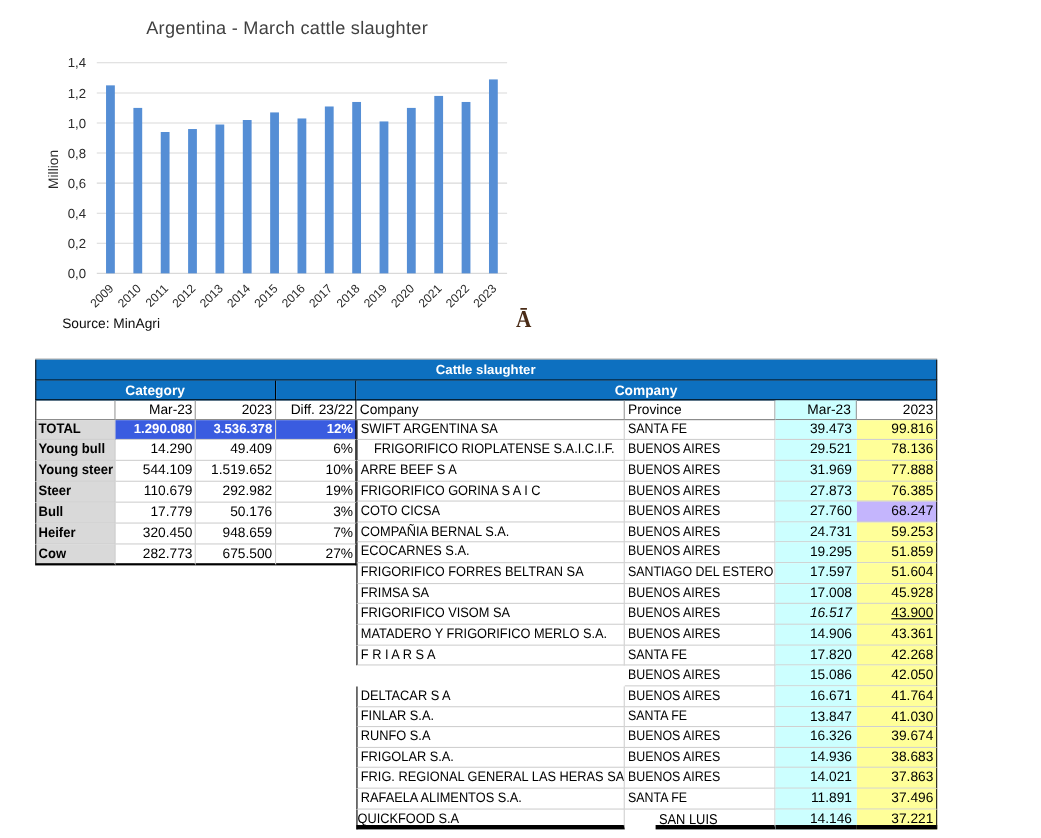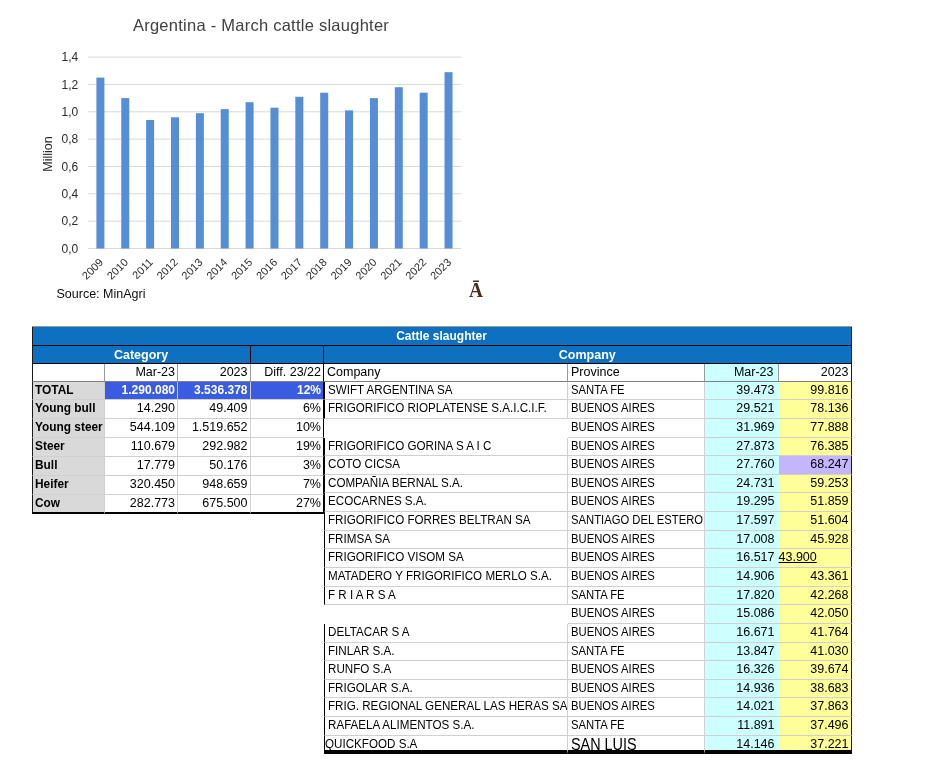--- a/index.html
+++ b/index.html
@@ -100,24 +100,25 @@
 <div style="grid-column:1/2;grid-row:7;background:#d9d9d9;font-weight:bold;font-size:12.5px;line-height:17px;padding-left:2px;white-space:nowrap;overflow:hidden;border-left:1px solid #1a1a1a;border-right:1px solid #d0d0d0;border-bottom:2px solid #000;"><span style="display:inline-block;transform:scaleX(.95);transform-origin:0 50%">Cow</span></div>
 <div style="grid-column:2/3;grid-row:7;font-size:12.5px;line-height:17px;text-align:right;padding-right:2px;border-right:1px solid #d0d0d0;border-bottom:2px solid #000;">282.773</div>
 <div style="grid-column:3/4;grid-row:7;font-size:12.5px;line-height:17px;text-align:right;padding-right:2px;border-right:1px solid #d0d0d0;border-bottom:2px solid #000;">675.500</div>
 <div style="grid-column:4/5;grid-row:7;font-size:12.5px;line-height:17px;text-align:right;padding-right:2px;border-right:1.5px solid #000;border-bottom:2px solid #000;">27%</div>
     </div>
 <div style="position:absolute;left:324px;top:381.6px;width:527.5px;display:grid;grid-template-columns:244px 137px 73.5px 73px;grid-template-rows:repeat(20,18.65px);box-sizing:border-box;">
       <div style="grid-column:1/2;grid-row:1;border-left:1px solid #000;font-size:12.5px;line-height:17px;padding-left:3px;border-right:1px solid #d0d0d0;border-bottom:1px solid #d0d0d0;white-space:nowrap;overflow:hidden;"><span style="display:inline-block;transform:scaleX(.93);transform-origin:0 50%">SWIFT ARGENTINA SA</span></div>
 <div style="grid-column:2/3;grid-row:1;font-size:12.5px;line-height:17px;padding-left:3px;border-right:1px solid #d0d0d0;border-bottom:1px solid #d0d0d0;white-space:nowrap;overflow:hidden;"><span style="display:inline-block;transform:scaleX(.9);transform-origin:0 50%">SANTA FE</span></div>
 <div style="grid-column:3/4;grid-row:1;background:#ccffff;font-size:12.5px;line-height:17px;text-align:right;padding-right:4px;border-bottom:1px solid #d0d0d0;">39.473</div>
 <div style="grid-column:4/5;grid-row:1;background:#ffff99;font-size:12.5px;line-height:17px;text-align:right;padding-right:2px;border-right:1px solid #1a1a1a;border-bottom:1px solid #d0d0d0;">99.816</div>
-<div style="grid-column:1/2;grid-row:2;border-left:1px solid #000;font-size:12.5px;line-height:17px;padding-left:3px;border-right:1px solid #d0d0d0;border-bottom:1px solid #d0d0d0;white-space:nowrap;overflow:hidden;"><span style="display:inline-block;transform:scaleX(.93);transform-origin:0 50%">FRIGORIFICO RIOPLATENSE S.A.I.C.I.F.</span></div>
+<div style="grid-column:1/2;grid-row:2;border-left:1px solid #000;font-size:12.5px;line-height:17px;padding-left:15px;border-right:1px solid #d0d0d0;border-bottom:1px solid #d0d0d0;white-space:nowrap;overflow:hidden;"><span style="display:inline-block;transform:scaleX(.93);transform-origin:0 50%">FRIGORIFICO RIOPLATENSE S.A.I.C.I.F.</span></div>
 <div style="grid-column:2/3;grid-row:2;font-size:12.5px;line-height:17px;padding-left:3px;border-right:1px solid #d0d0d0;border-bottom:1px solid #d0d0d0;white-space:nowrap;overflow:hidden;"><span style="display:inline-block;transform:scaleX(.9);transform-origin:0 50%">BUENOS AIRES</span></div>
 <div style="grid-column:3/4;grid-row:2;background:#ccffff;font-size:12.5px;line-height:17px;text-align:right;padding-right:4px;border-bottom:1px solid #d0d0d0;">29.521</div>
 <div style="grid-column:4/5;grid-row:2;background:#ffff99;font-size:12.5px;line-height:17px;text-align:right;padding-right:2px;border-right:1px solid #1a1a1a;border-bottom:1px solid #d0d0d0;">78.136</div>
+<div style="grid-column:1/2;grid-row:3;border-left:1px solid #000;font-size:12.5px;line-height:17px;padding-left:3px;border-right:1px solid #d0d0d0;border-bottom:1px solid #d0d0d0;white-space:nowrap;overflow:hidden;"><span style="display:inline-block;transform:scaleX(.93);transform-origin:0 50%">ARRE BEEF S A</span></div>
 <div style="grid-column:2/3;grid-row:3;font-size:12.5px;line-height:17px;padding-left:3px;border-right:1px solid #d0d0d0;border-bottom:1px solid #d0d0d0;white-space:nowrap;overflow:hidden;"><span style="display:inline-block;transform:scaleX(.9);transform-origin:0 50%">BUENOS AIRES</span></div>
 <div style="grid-column:3/4;grid-row:3;background:#ccffff;font-size:12.5px;line-height:17px;text-align:right;padding-right:4px;border-bottom:1px solid #d0d0d0;">31.969</div>
 <div style="grid-column:4/5;grid-row:3;background:#ffff99;font-size:12.5px;line-height:17px;text-align:right;padding-right:2px;border-right:1px solid #1a1a1a;border-bottom:1px solid #d0d0d0;">77.888</div>
 <div style="grid-column:1/2;grid-row:4;border-left:1px solid #000;font-size:12.5px;line-height:17px;padding-left:3px;border-right:1px solid #d0d0d0;border-bottom:1px solid #d0d0d0;white-space:nowrap;overflow:hidden;"><span style="display:inline-block;transform:scaleX(.93);transform-origin:0 50%">FRIGORIFICO GORINA S A I C</span></div>
 <div style="grid-column:2/3;grid-row:4;font-size:12.5px;line-height:17px;padding-left:3px;border-right:1px solid #d0d0d0;border-bottom:1px solid #d0d0d0;white-space:nowrap;overflow:hidden;"><span style="display:inline-block;transform:scaleX(.9);transform-origin:0 50%">BUENOS AIRES</span></div>
 <div style="grid-column:3/4;grid-row:4;background:#ccffff;font-size:12.5px;line-height:17px;text-align:right;padding-right:4px;border-bottom:1px solid #d0d0d0;">27.873</div>
 <div style="grid-column:4/5;grid-row:4;background:#ffff99;font-size:12.5px;line-height:17px;text-align:right;padding-right:2px;border-right:1px solid #1a1a1a;border-bottom:1px solid #d0d0d0;">76.385</div>
 <div style="grid-column:1/2;grid-row:5;border-left:1px solid #000;font-size:12.5px;line-height:17px;padding-left:3px;border-right:1px solid #d0d0d0;border-bottom:1px solid #d0d0d0;white-space:nowrap;overflow:hidden;"><span style="display:inline-block;transform:scaleX(.93);transform-origin:0 50%">COTO CICSA</span></div>
 <div style="grid-column:2/3;grid-row:5;font-size:12.5px;line-height:17px;padding-left:3px;border-right:1px solid #d0d0d0;border-bottom:1px solid #d0d0d0;white-space:nowrap;overflow:hidden;"><span style="display:inline-block;transform:scaleX(.9);transform-origin:0 50%">BUENOS AIRES</span></div>
 <div style="grid-column:3/4;grid-row:5;background:#ccffff;font-size:12.5px;line-height:17px;text-align:right;padding-right:4px;border-bottom:1px solid #d0d0d0;">27.760</div>
@@ -133,22 +134,22 @@
 <div style="grid-column:1/2;grid-row:8;border-left:1px solid #000;font-size:12.5px;line-height:17px;padding-left:3px;border-right:1px solid #d0d0d0;border-bottom:1px solid #d0d0d0;white-space:nowrap;overflow:hidden;"><span style="display:inline-block;transform:scaleX(.93);transform-origin:0 50%">FRIGORIFICO FORRES BELTRAN SA</span></div>
 <div style="grid-column:2/3;grid-row:8;font-size:12.5px;line-height:17px;padding-left:3px;border-right:1px solid #d0d0d0;border-bottom:1px solid #d0d0d0;white-space:nowrap;overflow:hidden;"><span style="display:inline-block;transform:scaleX(.9);transform-origin:0 50%">SANTIAGO DEL ESTERO</span></div>
 <div style="grid-column:3/4;grid-row:8;background:#ccffff;font-size:12.5px;line-height:17px;text-align:right;padding-right:4px;border-bottom:1px solid #d0d0d0;">17.597</div>
 <div style="grid-column:4/5;grid-row:8;background:#ffff99;font-size:12.5px;line-height:17px;text-align:right;padding-right:2px;border-right:1px solid #1a1a1a;border-bottom:1px solid #d0d0d0;">51.604</div>
 <div style="grid-column:1/2;grid-row:9;border-left:1px solid #000;font-size:12.5px;line-height:17px;padding-left:3px;border-right:1px solid #d0d0d0;border-bottom:1px solid #d0d0d0;white-space:nowrap;overflow:hidden;"><span style="display:inline-block;transform:scaleX(.93);transform-origin:0 50%">FRIMSA SA</span></div>
 <div style="grid-column:2/3;grid-row:9;font-size:12.5px;line-height:17px;padding-left:3px;border-right:1px solid #d0d0d0;border-bottom:1px solid #d0d0d0;white-space:nowrap;overflow:hidden;"><span style="display:inline-block;transform:scaleX(.9);transform-origin:0 50%">BUENOS AIRES</span></div>
 <div style="grid-column:3/4;grid-row:9;background:#ccffff;font-size:12.5px;line-height:17px;text-align:right;padding-right:4px;border-bottom:1px solid #d0d0d0;">17.008</div>
 <div style="grid-column:4/5;grid-row:9;background:#ffff99;font-size:12.5px;line-height:17px;text-align:right;padding-right:2px;border-right:1px solid #1a1a1a;border-bottom:1px solid #d0d0d0;">45.928</div>
 <div style="grid-column:1/2;grid-row:10;border-left:1px solid #000;font-size:12.5px;line-height:17px;padding-left:3px;border-right:1px solid #d0d0d0;border-bottom:1px solid #d0d0d0;white-space:nowrap;overflow:hidden;"><span style="display:inline-block;transform:scaleX(.93);transform-origin:0 50%">FRIGORIFICO VISOM SA</span></div>
 <div style="grid-column:2/3;grid-row:10;font-size:12.5px;line-height:17px;padding-left:3px;border-right:1px solid #d0d0d0;border-bottom:1px solid #d0d0d0;white-space:nowrap;overflow:hidden;"><span style="display:inline-block;transform:scaleX(.9);transform-origin:0 50%">BUENOS AIRES</span></div>
-<div style="grid-column:3/4;grid-row:10;background:#ccffff;font-size:12.5px;line-height:17px;text-align:right;padding-right:4px;border-bottom:1px solid #d0d0d0;">16.517</div>
-<div style="grid-column:4/5;grid-row:10;background:#ffff99;font-size:12.5px;line-height:17px;padding-right:2px;border-right:1px solid #1a1a1a;border-bottom:1px solid #d0d0d0;text-decoration:underline;">43.900</div>
+<div style="grid-column:3/4;grid-row:10;background:#ccffff;font-size:12.5px;line-height:17px;text-align:right;padding-right:4px;border-bottom:1px solid #d0d0d0;font-style:italic;">16.517</div>
+<div style="grid-column:4/5;grid-row:10;background:#ffff99;font-size:12.5px;line-height:17px;text-align:right;padding-right:2px;border-right:1px solid #1a1a1a;border-bottom:1px solid #d0d0d0;text-decoration:underline;">43.900</div>
 <div style="grid-column:1/2;grid-row:11;border-left:1px solid #000;font-size:12.5px;line-height:17px;padding-left:3px;border-right:1px solid #d0d0d0;border-bottom:1px solid #d0d0d0;white-space:nowrap;overflow:hidden;"><span style="display:inline-block;transform:scaleX(.93);transform-origin:0 50%">MATADERO Y FRIGORIFICO MERLO S.A.</span></div>
 <div style="grid-column:2/3;grid-row:11;font-size:12.5px;line-height:17px;padding-left:3px;border-right:1px solid #d0d0d0;border-bottom:1px solid #d0d0d0;white-space:nowrap;overflow:hidden;"><span style="display:inline-block;transform:scaleX(.9);transform-origin:0 50%">BUENOS AIRES</span></div>
 <div style="grid-column:3/4;grid-row:11;background:#ccffff;font-size:12.5px;line-height:17px;text-align:right;padding-right:4px;border-bottom:1px solid #d0d0d0;">14.906</div>
 <div style="grid-column:4/5;grid-row:11;background:#ffff99;font-size:12.5px;line-height:17px;text-align:right;padding-right:2px;border-right:1px solid #1a1a1a;border-bottom:1px solid #d0d0d0;">43.361</div>
 <div style="grid-column:1/2;grid-row:12;border-left:1px solid #000;font-size:12.5px;line-height:17px;padding-left:3px;border-right:1px solid #d0d0d0;border-bottom:1px solid #d0d0d0;white-space:nowrap;overflow:hidden;"><span style="display:inline-block;transform:scaleX(.93);transform-origin:0 50%">F R I A R S A</span></div>
 <div style="grid-column:2/3;grid-row:12;font-size:12.5px;line-height:17px;padding-left:3px;border-right:1px solid #d0d0d0;border-bottom:1px solid #d0d0d0;white-space:nowrap;overflow:hidden;"><span style="display:inline-block;transform:scaleX(.9);transform-origin:0 50%">SANTA FE</span></div>
 <div style="grid-column:3/4;grid-row:12;background:#ccffff;font-size:12.5px;line-height:17px;text-align:right;padding-right:4px;border-bottom:1px solid #d0d0d0;">17.820</div>
 <div style="grid-column:4/5;grid-row:12;background:#ffff99;font-size:12.5px;line-height:17px;text-align:right;padding-right:2px;border-right:1px solid #1a1a1a;border-bottom:1px solid #d0d0d0;">42.268</div>
 <div style="grid-column:2/3;grid-row:13;font-size:12.5px;line-height:17px;padding-left:3px;border-right:1px solid #d0d0d0;border-bottom:1px solid #d0d0d0;white-space:nowrap;overflow:hidden;"><span style="display:inline-block;transform:scaleX(.9);transform-origin:0 50%">BUENOS AIRES</span></div>
 <div style="grid-column:3/4;grid-row:13;background:#ccffff;font-size:12.5px;line-height:17px;text-align:right;padding-right:4px;border-bottom:1px solid #d0d0d0;">15.086</div>
@@ -171,18 +172,18 @@
 <div style="grid-column:4/5;grid-row:17;background:#ffff99;font-size:12.5px;line-height:17px;text-align:right;padding-right:2px;border-right:1px solid #1a1a1a;border-bottom:1px solid #d0d0d0;">38.683</div>
 <div style="grid-column:1/2;grid-row:18;border-left:1px solid #000;font-size:12.5px;line-height:17px;padding-left:3px;border-right:1px solid #d0d0d0;border-bottom:1px solid #d0d0d0;white-space:nowrap;overflow:hidden;"><span style="display:inline-block;transform:scaleX(.93);transform-origin:0 50%">FRIG. REGIONAL GENERAL LAS HERAS SA</span></div>
 <div style="grid-column:2/3;grid-row:18;font-size:12.5px;line-height:17px;padding-left:3px;border-right:1px solid #d0d0d0;border-bottom:1px solid #d0d0d0;white-space:nowrap;overflow:hidden;"><span style="display:inline-block;transform:scaleX(.9);transform-origin:0 50%">BUENOS AIRES</span></div>
 <div style="grid-column:3/4;grid-row:18;background:#ccffff;font-size:12.5px;line-height:17px;text-align:right;padding-right:4px;border-bottom:1px solid #d0d0d0;">14.021</div>
 <div style="grid-column:4/5;grid-row:18;background:#ffff99;font-size:12.5px;line-height:17px;text-align:right;padding-right:2px;border-right:1px solid #1a1a1a;border-bottom:1px solid #d0d0d0;">37.863</div>
 <div style="grid-column:1/2;grid-row:19;border-left:1px solid #000;font-size:12.5px;line-height:17px;padding-left:3px;border-right:1px solid #d0d0d0;border-bottom:1px solid #d0d0d0;white-space:nowrap;overflow:hidden;"><span style="display:inline-block;transform:scaleX(.93);transform-origin:0 50%">RAFAELA ALIMENTOS S.A.</span></div>
 <div style="grid-column:2/3;grid-row:19;font-size:12.5px;line-height:17px;padding-left:3px;border-right:1px solid #d0d0d0;border-bottom:1px solid #d0d0d0;white-space:nowrap;overflow:hidden;"><span style="display:inline-block;transform:scaleX(.9);transform-origin:0 50%">SANTA FE</span></div>
 <div style="grid-column:3/4;grid-row:19;background:#ccffff;font-size:12.5px;line-height:17px;text-align:right;padding-right:4px;border-bottom:1px solid #d0d0d0;">11.891</div>
 <div style="grid-column:4/5;grid-row:19;background:#ffff99;font-size:12.5px;line-height:17px;text-align:right;padding-right:2px;border-right:1px solid #1a1a1a;border-bottom:1px solid #d0d0d0;">37.496</div>
 <div style="grid-column:1/2;grid-row:20;border-left:1px solid #000;font-size:12.5px;line-height:17px;padding-left:0;border-right:1px solid #d0d0d0;border-bottom:4px solid #000;white-space:nowrap;overflow:hidden;"><span style="display:inline-block;transform:scaleX(.93);transform-origin:0 50%">QUICKFOOD S.A</span></div>
-<div style="grid-column:2/3;grid-row:20;font-size:16px;line-height:17px;padding-left:3px;border-right:1px solid #d0d0d0;border-bottom:4px solid #000;white-space:nowrap;overflow:hidden;"><span style="display:inline-block;transform:scaleX(.9);transform-origin:0 50%">SAN LUIS</span></div>
+<div style="grid-column:2/3;grid-row:20;font-size:13px;line-height:17px;padding-left:3px;border-right:1px solid #d0d0d0;border-bottom:4px solid #000;white-space:nowrap;overflow:hidden;margin-left:28px;"><span style="display:inline-block;transform:scaleX(.9);transform-origin:0 50%">SAN LUIS</span></div>
 <div style="grid-column:3/4;grid-row:20;background:#ccffff;font-size:12.5px;line-height:17px;text-align:right;padding-right:4px;border-bottom:4px solid #000;">14.146</div>
 <div style="grid-column:4/5;grid-row:20;background:#ffff99;font-size:12.5px;line-height:17px;text-align:right;padding-right:2px;border-right:1px solid #1a1a1a;border-bottom:4px solid #000;">37.221</div>
     </div>
 <div style="position:absolute;left:469px;top:277px;color:#4a2c17;font-family:'Liberation Serif',serif;font-weight:bold;font-size:22px;transform:scaleX(.88);transform-origin:0 0;">Ā</div>
 </div>
 
 </body></html>

